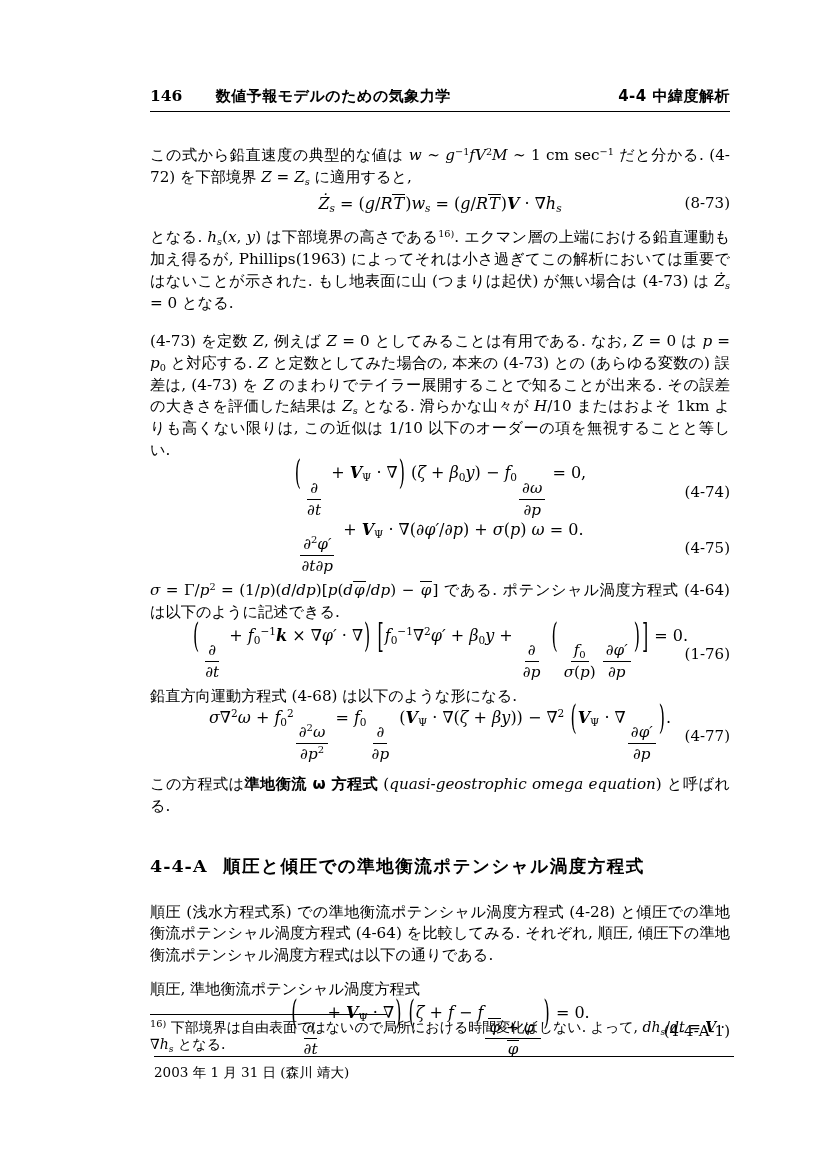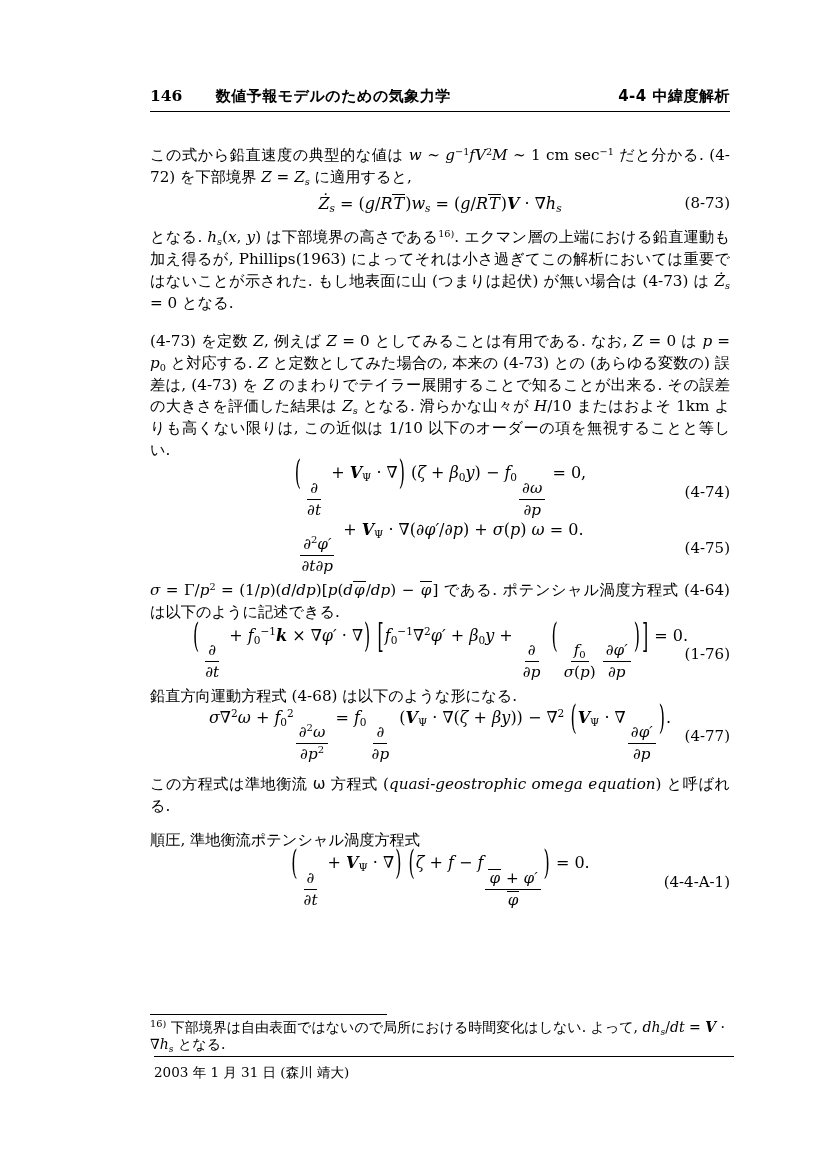--- a/index.html
+++ b/index.html
@@ -21,21 +21,21 @@
 
   
   .eqrow{position:relative;display:flex;align-items:center;justify-content:center;
     font-size:16px;min-height:46px;}
   .eqrow-sm{min-height:30px;}
   .eqbody{display:inline-block;white-space:nowrap;}
   .eqnum{position:absolute;right:0;font-size:15px;font-style:normal;font-family:"DejaVu Serif",serif;}
 
   .tk-i{font-style:italic;}
   .tk-b{font-style:italic;font-weight:bold;}
-  .tk-g{font-family:"DejaVu Sans",sans-serif;font-weight:normal;margin-top:44px;}
+  .tk-g{font-family:"DejaVu Sans",sans-serif;font-weight:bold;margin-top:44px;}
   .tk-em{font-style:italic;}
   sub,sup{line-height:0;font-size:66%;}
   sup{vertical-align:0.55em;}
   sub{vertical-align:-0.3em;}
   .ov{display:inline-block;border-top:1px solid #000;line-height:1.02;padding:1px 1px 0;}
   .frac{display:inline-flex;flex-direction:column;align-items:center;vertical-align:-0.95em;
     margin:0 2px;line-height:1.25;font-size:0.95em;text-align:center;}
   .fnum{border-bottom:1px solid #000;padding:0 3px 1px;}
   .fden{padding:1px 3px 0;}
   .bigd{display:inline-block;margin:0 1px;font-weight:400;}
@@ -129,21 +129,26 @@
           <span class="fden"><span class="tk-i">∂p</span></span>
         </span><span class="tk-t"> (</span><span class="tk-b">V</span><sub><span class="tk-t">Ψ</span></sub><span class="tk-t"> · ∇(</span><span class="tk-i">ζ</span><span class="tk-t"> + </span><span class="tk-i">βy</span><span class="tk-t">)) − ∇</span><sup><span class="tk-t">2</span></sup><span class="tk-t"> </span><span class="bigd s2">(</span><span class="tk-b">V</span><sub><span class="tk-t">Ψ</span></sub><span class="tk-t"> · ∇</span><span class="frac">
           <span class="fnum"><span class="tk-i">∂φ′</span></span>
           <span class="fden"><span class="tk-i">∂p</span></span>
         </span><span class="bigd s2">)</span><span class="tk-t">.</span></span>
     <span class="eqnum">(4-77)</span>
   </div>
 
   <p class="para" style="margin-top:10px"><span class="tk-j">この方程式は</span><span class="tk-g">準地衡流 ω 方程式</span><span class="tk-t"> (</span><span class="tk-em">quasi-geostrophic omega equation</span><span class="tk-t">)</span><span class="tk-j"> と呼ばれる.</span></p>
 
+  <h2 class="secheading" style="margin-top:36px">
+    <span class="secnum">4-4-A</span>
+    <span class="sectitle">順圧と傾圧での準地衡流ポテンシャル渦度方程式</span>
+  </h2>
 
+  <p class="para" style="margin-top:24px"><span class="tk-j">順圧 (浅水方程式系) での準地衡流ポテンシャル渦度方程式 (4-28) と傾圧での準地衡流ポテンシャル渦度方程式 (4-64) を比較してみる. それぞれ, 順圧, 傾圧下の準地衡流ポテンシャル渦度方程式は以下の通りである.</span></p>
 
   <p class="para" style="margin-top:12px"><span class="tk-j">順圧, 準地衡流ポテンシャル渦度方程式</span></p>
 
   <div class="eqrow" style="margin-top:2px;min-height:48px">
     <span class="eqbody"><span class="bigd s2">(</span><span class="frac">
           <span class="fnum"><span class="tk-i">∂</span></span>
           <span class="fden"><span class="tk-i">∂t</span></span>
         </span><span class="tk-t"> + </span><span class="tk-b">V</span><sub><span class="tk-t">Ψ</span></sub><span class="tk-t"> · ∇</span><span class="bigd s2">)</span><span class="tk-t"> </span><span class="bigd s2">(</span><span class="tk-i">ζ</span><span class="tk-t"> + </span><span class="tk-i">f</span><span class="tk-t"> − </span><span class="tk-i">f</span><span class="frac">
           <span class="fnum"><span class="ov"><span class="tk-i">φ</span></span><span class="tk-t"> + </span><span class="tk-i">φ′</span></span>
           <span class="fden"><span class="ov"><span class="tk-i">φ</span></span></span>

